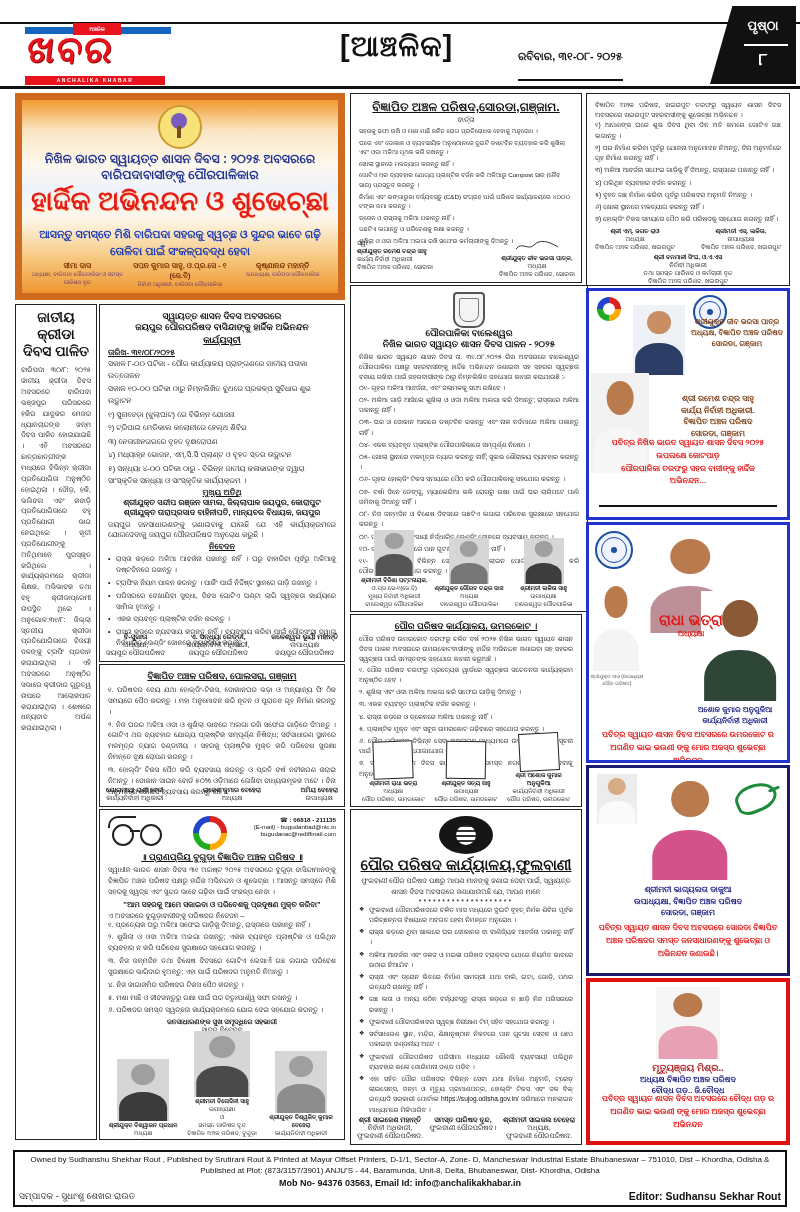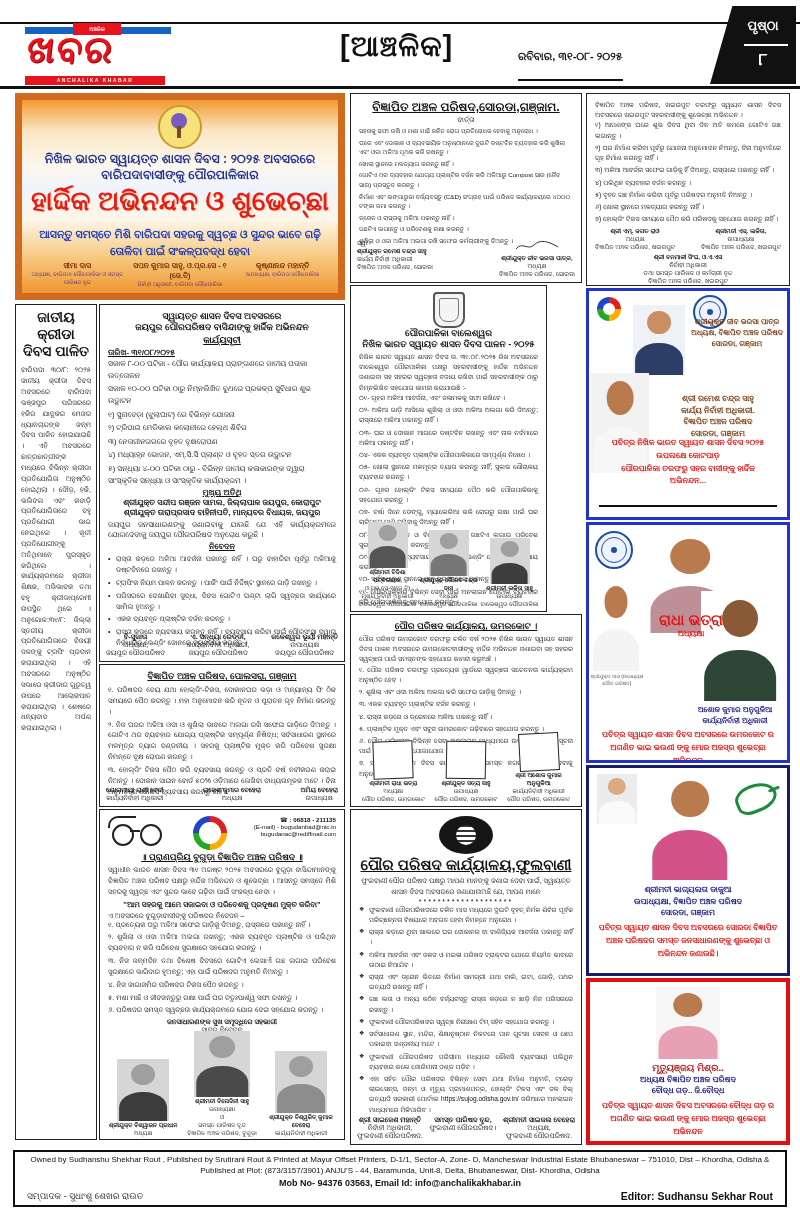--- a/index.html
+++ b/index.html
@@ -86,21 +86,21 @@
   .ad{position:absolute;box-sizing:border-box;background:#fff;overflow:hidden}
   .blue-border{border:3px solid #2233cc}
   .navy-border{border:3px solid #1a1a6e}
   .red-border{border:4px solid #e01010}
   .adcap-brown{color:#7a3b10;font-weight:bold;line-height:1.45}
   .adcap-navy{color:#16167e;font-weight:bold;line-height:1.45}
   .admsg{color:#e01818;font-weight:bold;text-align:center;line-height:1.6}
   .adrule{position:absolute;height:2px;background:#111;left:10px;right:10px}
   
   .footer{position:absolute;left:13px;top:1150px;width:774px;height:57px;border:2px solid #111;box-sizing:border-box;
-          padding:3px 12px;background:#fff}
+          padding:3px 4px;background:#fff}
   .footer .l1{font-size:8px;text-align:center;line-height:1.35}
   .footer .l2{font-size:9px;font-weight:bold;text-align:center;margin-top:1px}
   .footer .row{display:flex;justify-content:space-between;align-items:flex-end;margin-top:2px}
   .footer .od{font-size:9px}
   .footer .ed{font-size:10.5px;font-weight:bold}
 </style>
 </head>
 <body>
 
 <div class="page">
@@ -299,21 +299,21 @@
         <svg width="46" height="14" viewBox="0 0 46 14">
             <path d="M2 10 C8 2, 14 12, 20 6 S 34 2, 44 8" stroke="#333" fill="none" stroke-width="1"></path>
           </svg>
         <div class="nm">ଶ୍ରୀଯୁକ୍ତ ଜୀବ ଭରସା ପାତ୍ର,</div>
         <div>ଅଧ୍ୟକ୍ଷ</div>
         <div>ବିଜ୍ଞାପିତ ଅଞ୍ଚଳ ପରିଷଦ, ସୋରଡା</div>
       </div>
     </div>
   </div>
 
-  <div class="notice" style="left:350px;top:285px;width:197px;height:327px;">
+  <div class="notice" style="left:350px;top:285px;width:238px;height:327px;">
     <div class="crest" style="margin:0 auto"></div>
     <div class="c b fs9">ପୌରପାଳିକା ବାଲେଶ୍ୱର</div>
     <div class="c b fs9">ନିଖିଳ ଭାରତ ସ୍ୱାୟତ ଶାସନ ଦିବସ ପାଳନ - ୨୦୨୫</div>
     <div class="j fs65 lh" style="margin-top:2px">ନିଖିଳ ଭାରତ ସ୍ୱାୟତ ଶାସନ ଦିବସ ତା. ୩୧.୦୮.୨୦୨୫ ରିଖ ଅବସରରେ ବାଲେଶ୍ୱର ପୌରପାଳିକା ପକ୍ଷରୁ ସହରବାସୀଙ୍କୁ ହାର୍ଦ୍ଦିକ ଅଭିନନ୍ଦନ ଜଣାଇବା ସହ ସହରର ସ୍ୱଚ୍ଛତା ବଜାୟ ରଖିବା ପାଇଁ ସହରବାସୀଙ୍କ ଠାରୁ ନିମ୍ନଲିଖିତ ସହଯୋଗ କାମନା କରାଯାଉଛି :-</div>
     <div class="lines fs65 lh j">
         <div>୦୧-  ଗୃହର ଅଳିଆ ଆବର୍ଜନା, ଏବଂ ଜଳାମଳକୁ ସଫା ରଖିବେ ।</div>
         <div>୦୨-  ଅଳିଆ ଗାଡ଼ି ଆସିଲେ ଶୁଖିଲା ଓ ଓଦା ଅଳିଆ ଅଲଗା କରି ଦିଅନ୍ତୁ; ରାସ୍ତାରେ ଅଳିଆ ପକାନ୍ତୁ ନାହିଁ ।</div>
         <div>୦୩-  ଘର ଓ ଦୋକାନ ଆଗରେ ଡଷ୍ଟବିନ ରଖନ୍ତୁ ଏବଂ ନାଳ ନର୍ଦମାରେ ଅଳିଆ ପକାନ୍ତୁ ନାହିଁ ।</div>
         <div>୦୪-  ଏକକ ବ୍ୟବହୃତ ପ୍ଲାଷ୍ଟିକ ପୌରପାଳିକାରେ ସମ୍ପୂର୍ଣ୍ଣ ନିଷେଧ ।</div>
         <div>୦୫-  ଖୋଲା ସ୍ଥାନରେ ମଳମୂତ୍ର ତ୍ୟାଗ କରନ୍ତୁ ନାହିଁ; ସୁଲଭ ଶୌଚାଳୟ ବ୍ୟବହାର କରନ୍ତୁ ।</div>
@@ -496,21 +496,21 @@
       <div>ସୋରଡା, ଗଞ୍ଜାମ</div>
     </div>
     <div class="admsg fs8" style="position:absolute;left:8px;right:8px;top:154px">ପବିତ୍ର ସ୍ୱାୟତ ଶାସନ ଦିବସ ଅବସରରେ ସୋରଡା ବିଜ୍ଞାପିତ ଅଞ୍ଚଳ ପରିଷଦର ସମସ୍ତ ଜନସାଧାରଣଙ୍କୁ ଶୁଭେଚ୍ଛା ଓ ଅଭିନନ୍ଦନ ଜଣାଉଛି।</div>
   </div>
 
   <div class="ad red-border" style="left:586px;top:978px;width:204px;height:167px;padding-left:13px;">
     <div class="portrait" style="position:absolute;left:66px;top:5px;width:64px;height:72px;background:#f6f6f6;--skin:#b97a4e;--cloth:#e8a0b4"></div>
     <div style="position:absolute;left:8px;right:8px;top:80px;text-align:center;font-size:9.5px;font-weight:bold;color:#b02020">ମୃତ୍ୟୁଞ୍ଜୟ ମିଶ୍ର..</div>
     <div class="adcap-navy fs8" style="position:absolute;left:8px;right:8px;top:92px;text-align:center">ଅଧ୍ୟକ୍ଷ ବିଜ୍ଞାପିତ ଅଞ୍ଚଳ ପରିଷଦ</div>
     <div class="adcap-navy fs8" style="position:absolute;left:8px;right:8px;top:103px;text-align:center">ବୌଦ୍ଧ ଗଡ଼.. ଜି.ବୌଦ୍ଧ</div>
-    <div class="admsg fs8" style="position:absolute;left:8px;right:8px;top:118px">ପବିତ୍ର ସ୍ୱାୟତ ଶାସନ ଦିବସ ଅବସରରେ ବୌଦ୍ଧ ଗଡ଼ ର ଅଗଣିତ ଭାଇ ଭଉଣୀ ଙ୍କୁ ମୋର ଅଜସ୍ର ଶୁଭେଚ୍ଛା ଅଭିନନ୍ଦନ</div>
+    <div class="admsg fs8" style="position:absolute;left:8px;right:8px;top:111px">ପବିତ୍ର ସ୍ୱାୟତ ଶାସନ ଦିବସ ଅବସରରେ ବୌଦ୍ଧ ଗଡ଼ ର ଅଗଣିତ ଭାଇ ଭଉଣୀ ଙ୍କୁ ମୋର ଅଜସ୍ର ଶୁଭେଚ୍ଛା ଅଭିନନ୍ଦନ</div>
   </div>
 
   <div class="footer">
     <div class="l1">Owned by Sudhanshu Shekhar Rout , Published by  Srutirani Rout &amp; Printed at Mayur Offset Printers,  D-1/1, Sector-A, Zone- D, Mancheswar Industrial Estate Bhubaneswar – 751010, Dist – Khordha, Odisha   &amp; Published at Plot: (873/3157/3901)  ANJU'S - 44, Baramunda, Unit-8, Delta, Bhubaneswar, Dist- Khordha, Odisha</div>
     <div class="l2">Mob No-  94376 03563,  Email Id: info@anchalikakhabar.in</div>
     <div class="row">
       <div class="od">ସମ୍ପାଦକ - ସୁଧାଂଶୁ ଶେଖର ରାଉତ</div>
       <div class="ed">Editor: Sudhansu Sekhar Rout</div>
     </div>
   </div>

